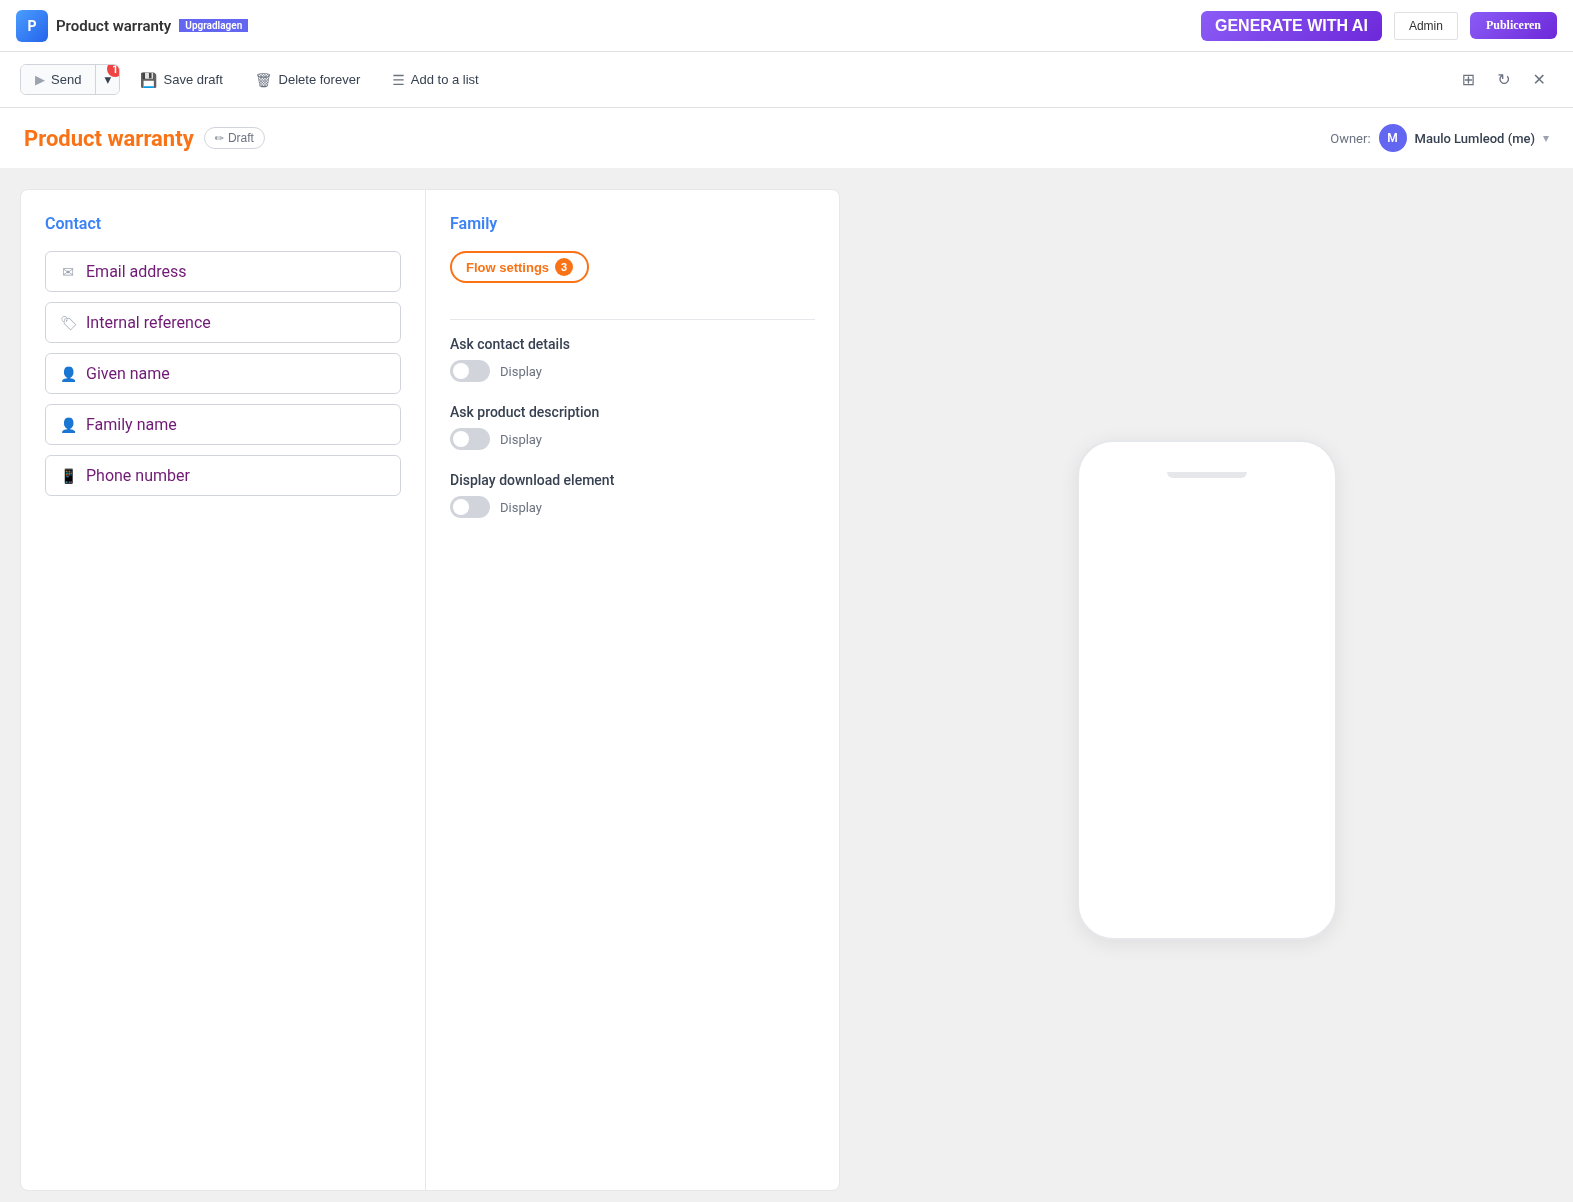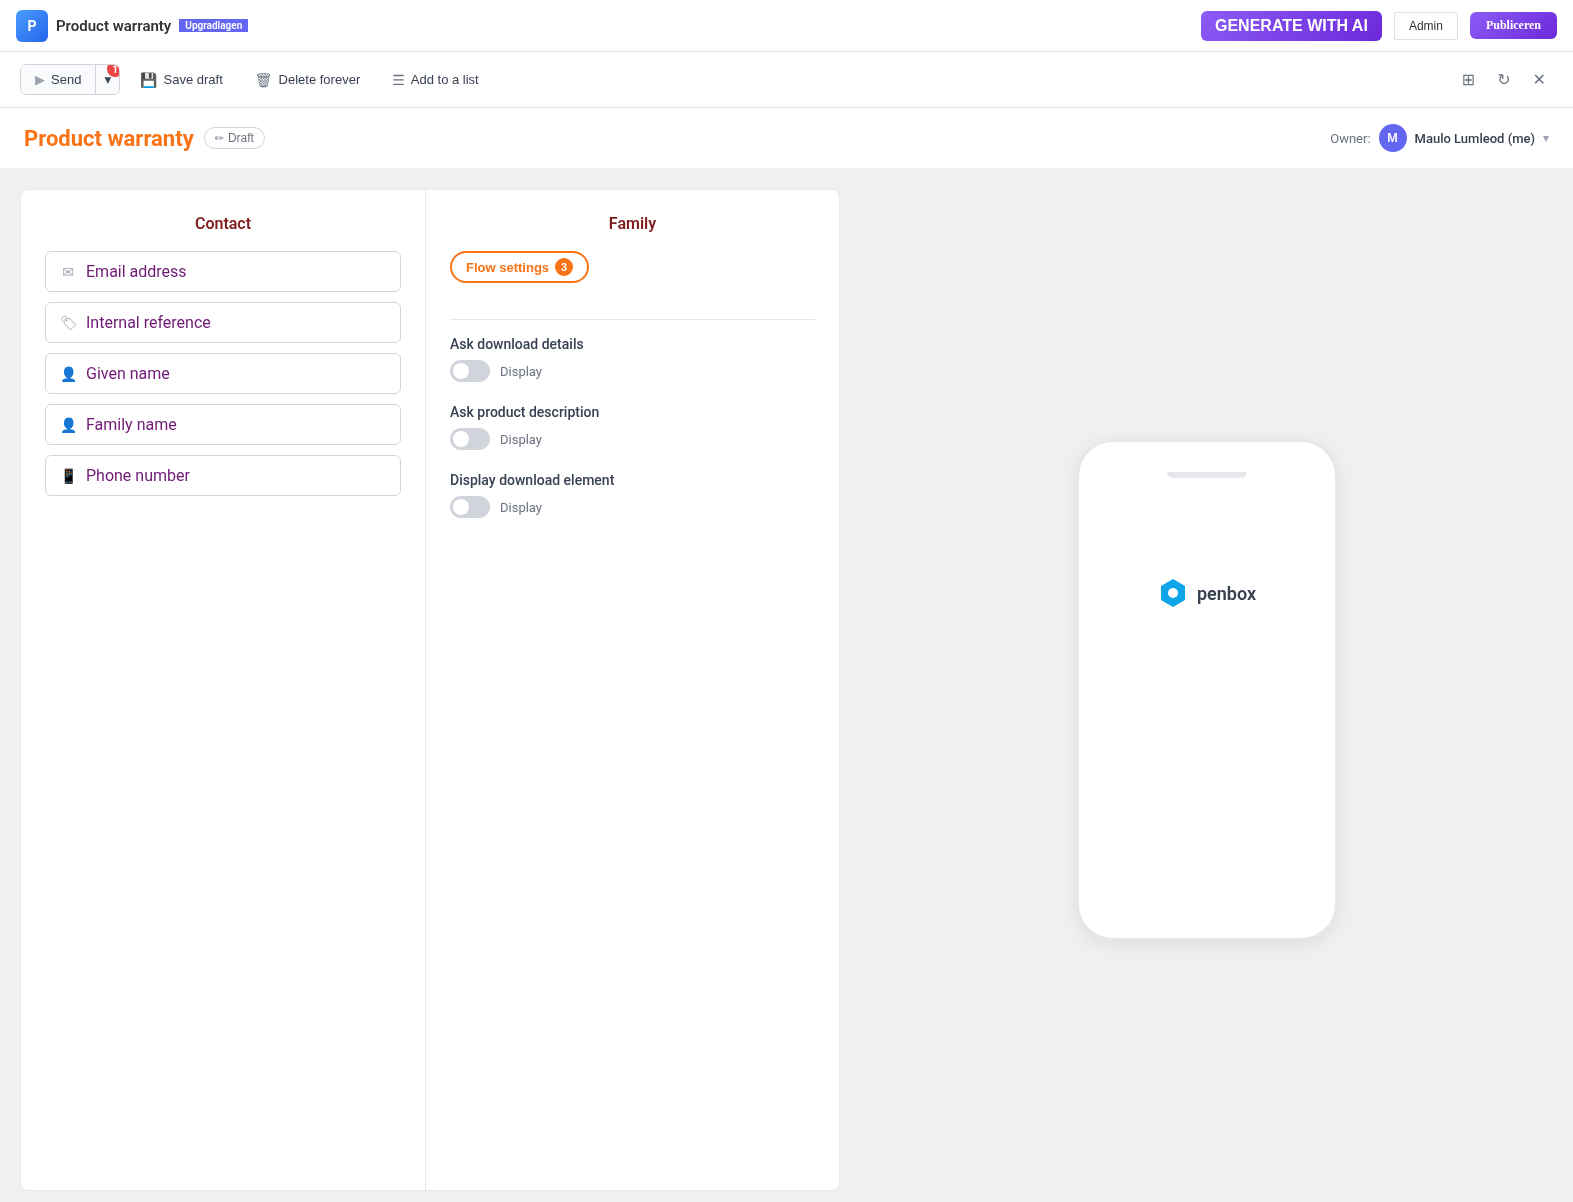--- a/index.html
+++ b/index.html
@@ -240,23 +240,22 @@
 
     
     .contact-section {
       width: 405px;
       padding: 24px;
       border-right: 1px solid #e5e7eb;
     }
     .section-title {
       font-size: 16px;
       font-weight: 600;
-      color: #7f1d1d;
+      color: #3b82f6;
       margin-bottom: 18px;
-      text-align: center;
     }
     .form-field {
       display: flex;
       align-items: center;
       gap: 10px;
       border: 1px solid #d1d5db;
       border-radius: 6px;
       padding: 10px 14px;
       margin-bottom: 10px;
       background: #fff;
@@ -504,21 +503,21 @@
 
       <button class="flow-settings-btn">
         <span>Flow settings</span>
         <span class="flow-settings-count">3</span>
       </button>
 
       <hr class="options-divider">
 
       
       <div class="option-row">
-        <div class="option-label">Ask download details</div>
+        <div class="option-label">Ask contact details</div>
         <div class="toggle-row">
           <label class="toggle">
             <input type="checkbox" style="">
             <span class="toggle-slider"></span>
           </label>
           <span class="toggle-display-label">Display</span>
         </div>
       </div>
 
       
@@ -543,27 +542,17 @@
           </label>
           <span class="toggle-display-label">Display</span>
         </div>
       </div>
     </div>
   </div>
 
   <div class="preview-panel">
     <div class="phone-frame">
       <div style="width:80px;height:6px;background:#e5e7eb;border-radius:0 0 8px 8px;margin-bottom:auto;"></div>
-      <div class="phone-content">
-        <div class="penbox-logo">
-
-          <svg class="penbox-hex" viewBox="0 0 32 32" xmlns="http://www.w3.org/2000/svg">
-            <polygon points="16,2 28,9 28,23 16,30 4,23 4,9" fill="#0ea5e9"></polygon>
-            <circle cx="16" cy="16" r="5" fill="white"></circle>
-          </svg>
-          <span class="penbox-text">penbox</span>
-        </div>
-      </div>
       <div style="flex:1;"></div>
     </div>
   </div>
 
 </div>
 
 </body></html>

